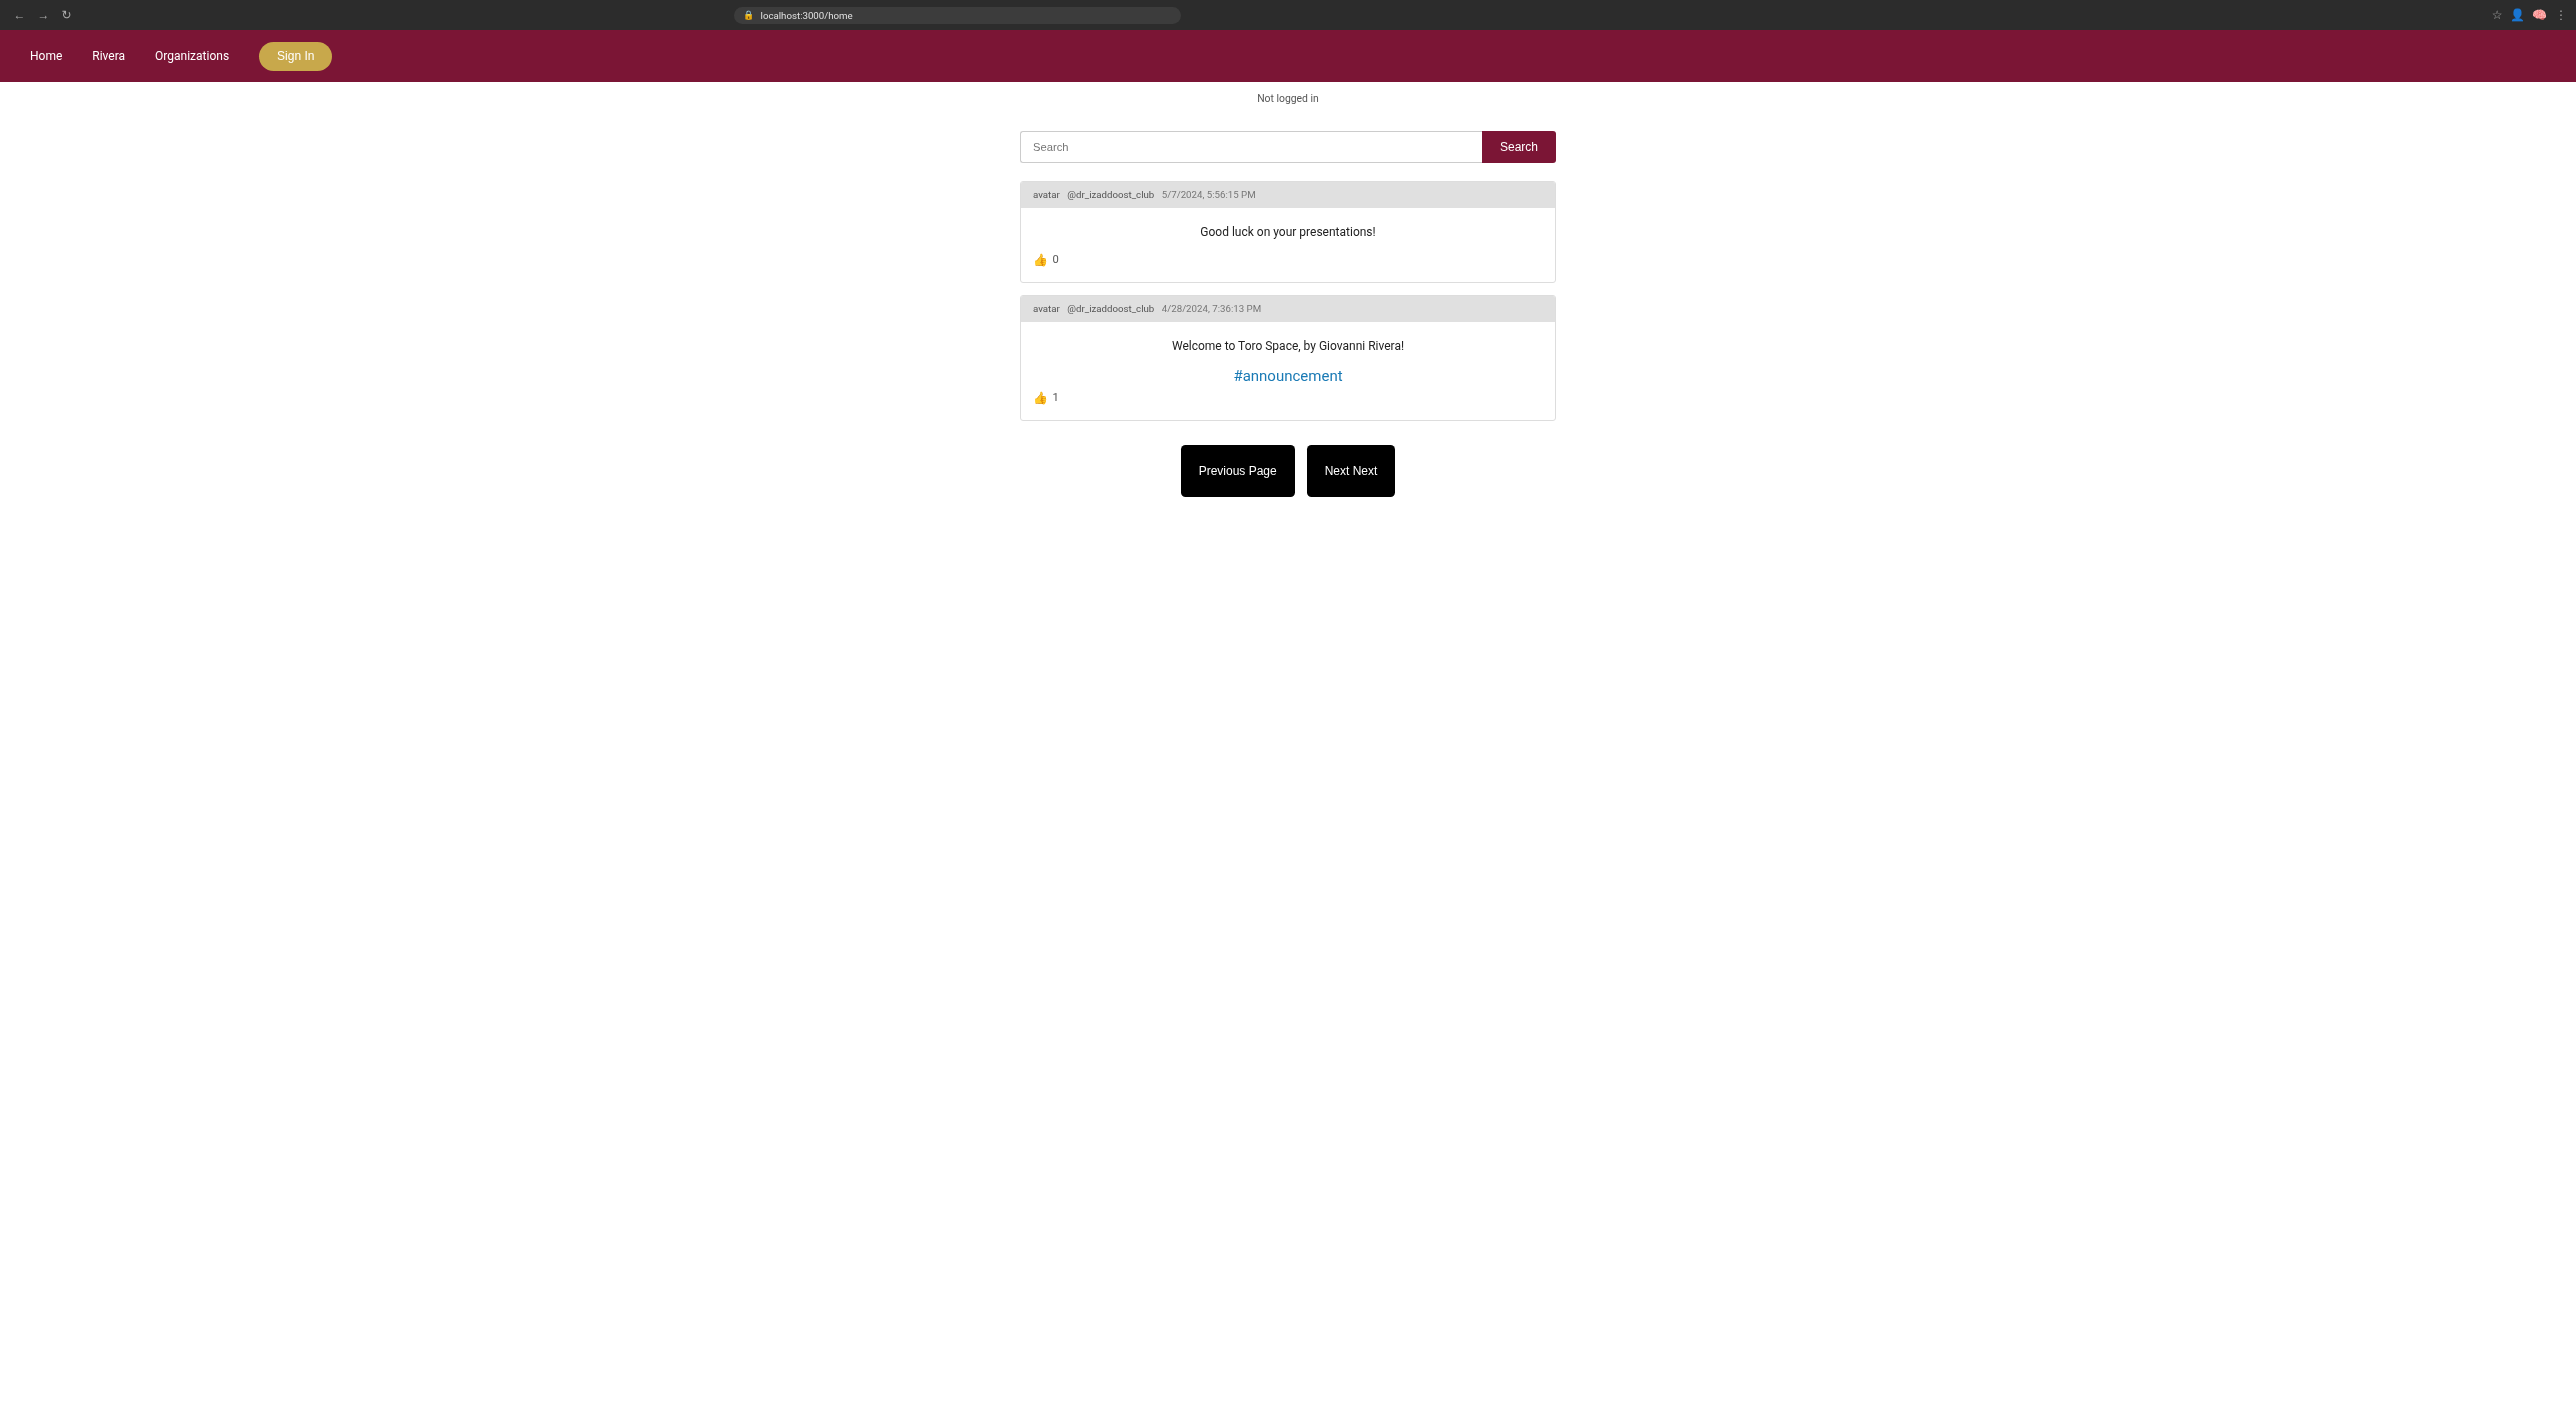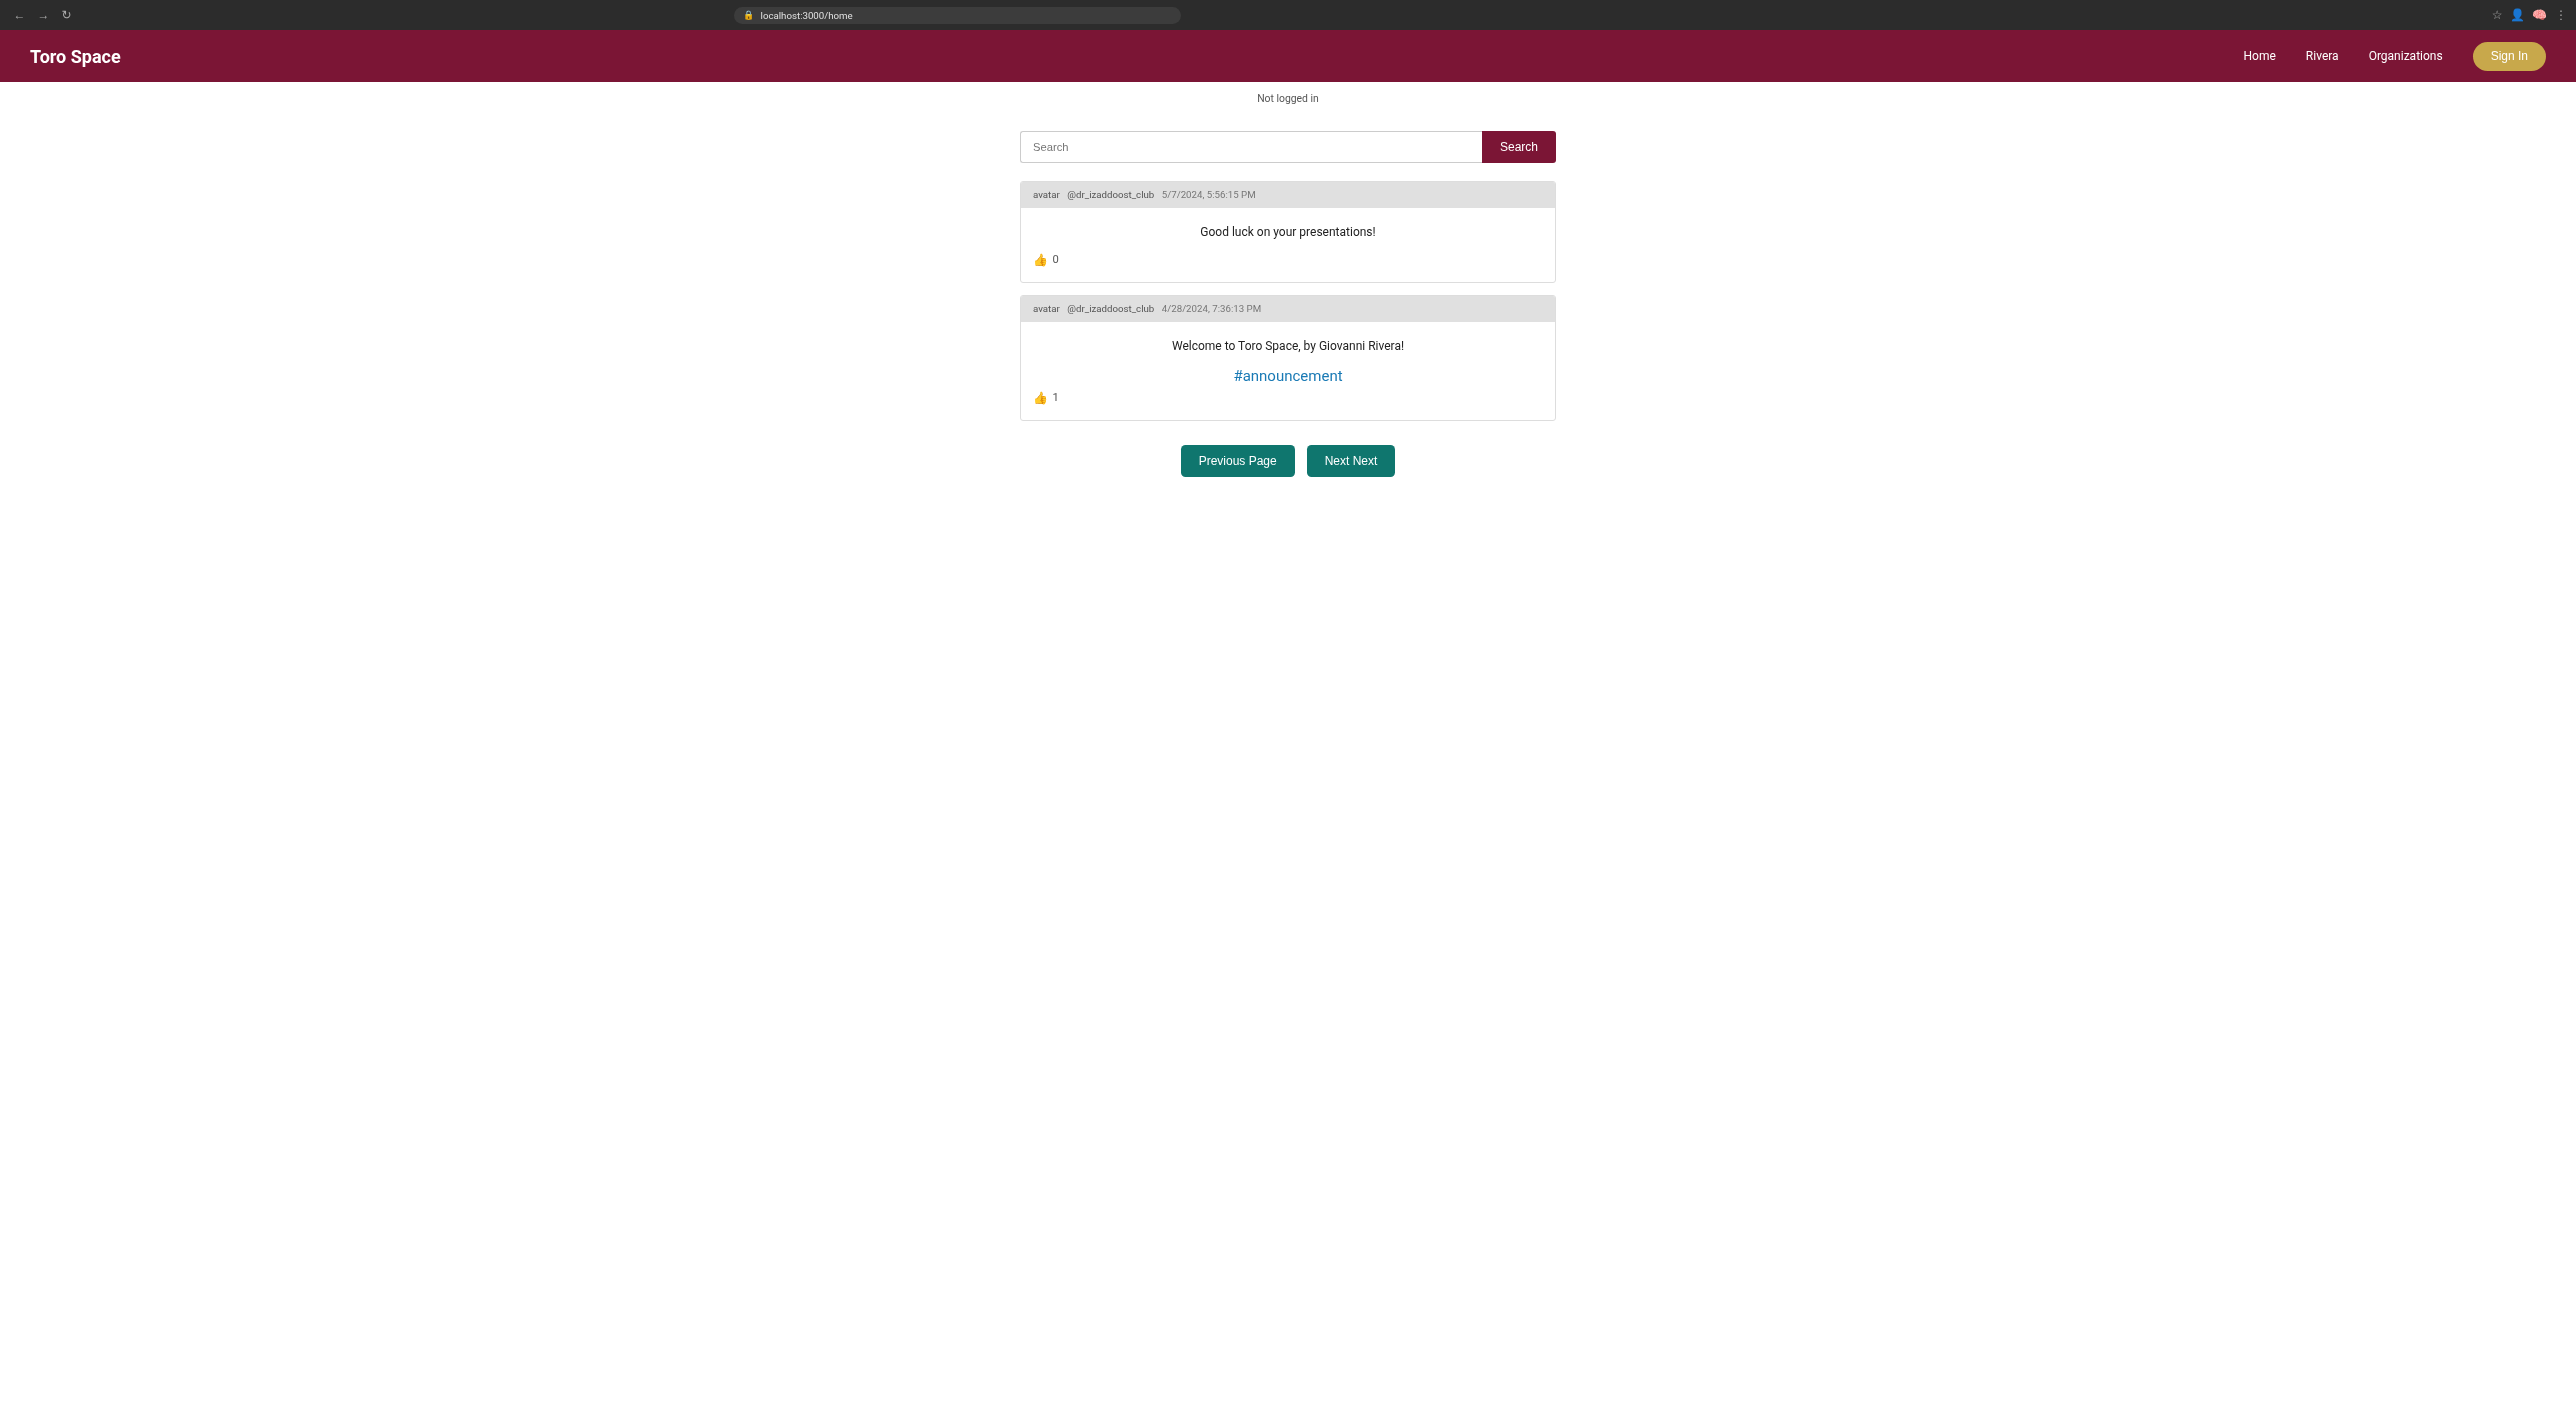--- a/index.html
+++ b/index.html
@@ -218,25 +218,25 @@
 
     
     .pagination {
       display: flex;
       justify-content: center;
       gap: 12px;
       margin: 24px 0;
     }
 
     .page-btn {
-      background: #0f766e;
+      background: #000000;
       color: #fff;
       border: none;
       border-radius: 4.5px;
-      padding: 9px 18px;
+      padding: 19px 18px;
       font-size: 12px;
       cursor: pointer;
     }
   </style>
 </head>
 <body>
 
 <div class="browser-chrome">
   <div class="browser-nav-buttons">
     <button class="browser-nav-btn">←</button>
@@ -249,21 +249,20 @@
   </div>
   <div class="browser-right-icons">
     <span>☆</span>
     <span>👤</span>
     <span>🧠</span>
     <span>⋮</span>
   </div>
 </div>
 
 <nav class="navbar">
-  <a class="navbar-brand">Toro Space</a>
   <div class="navbar-links">
     <a class="navbar-link">Home</a>
     <a class="navbar-link">Rivera</a>
     <a class="navbar-link">Organizations</a>
     <button class="navbar-signin">Sign In</button>
   </div>
 </nav>
 
 <div class="status-bar">
   <span>Not logged in</span>

